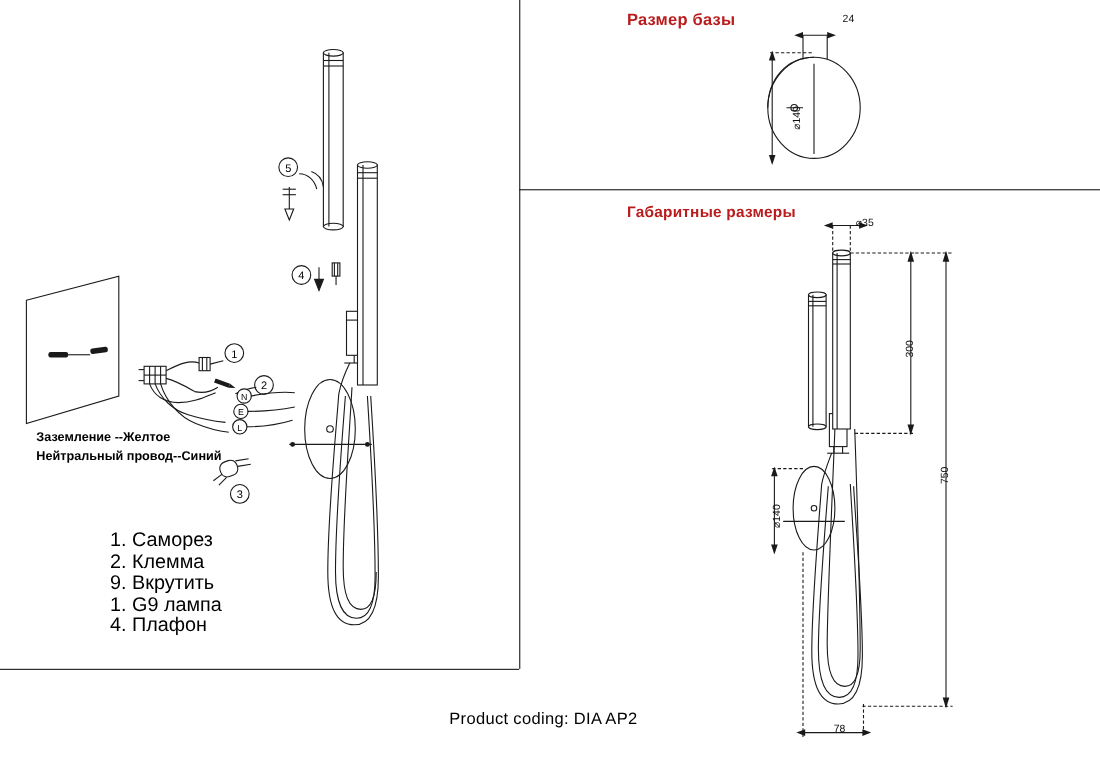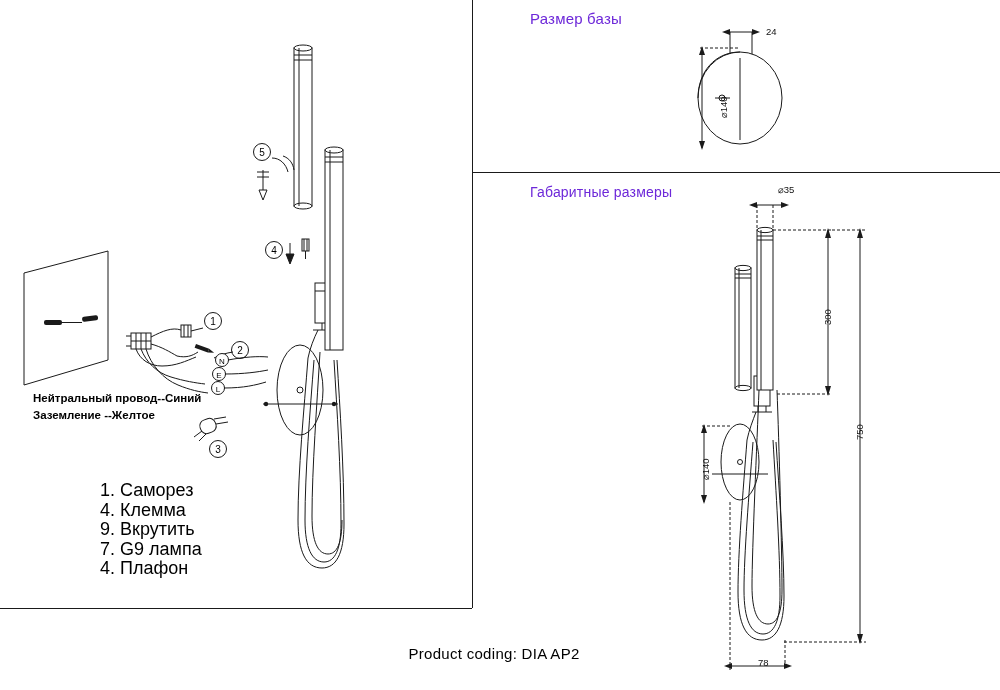--- a/index.html
+++ b/index.html
@@ -42,24 +42,25 @@
     top: 608px;
     width: 472px;
     height: 1px;
     background: #1a1a1a;
   }
 
   
   .section-title {
     position: absolute;
     font-size: 15px;
-    font-weight: normal;
+    font-weight: bold;
     letter-spacing: 0.2px;
-    color: #6d28d9;
+    color: #b91c1c;
     white-space: nowrap;
+    margin-left: 40px;
   }
   #title-base { left: 530px; top: 10px; }
   #title-overall { left: 530px; top: 184px; font-size: 14px; }
 
   
   #wiring-legend {
     position: absolute;
     left: 33px;
     top: 390px;
     font-size: 11.5px;
@@ -231,29 +232,29 @@
         <line x1="305.5" y1="251" x2="305.5" y2="259"></line>
       </g>
       <g stroke="#1a1a1a">
         <line x1="290" y1="243" x2="290" y2="256"></line>
         <polygon points="286,254 294,254 290,264" fill="#1a1a1a" stroke="#1a1a1a"></polygon>
       </g>
     </g>
   </svg>
 
   <div id="wiring-legend">
+    <div>Заземление --Желтое</div>
     <div>Нейтральный провод--Синий</div>
-    <div>Заземление --Желтое</div>
   </div>
 
   <div id="parts-list">
     <div>1. Саморез</div>
-    <div>4. Клемма</div>
+    <div>2. Клемма</div>
     <div>9. Вкрутить</div>
-    <div>7. G9 лампа</div>
+    <div>1. G9 лампа</div>
     <div>4. Плафон</div>
   </div>
 
   <div id="title-base" class="section-title">Размер базы</div>
 
   <svg id="draw-base" style="left:472px; top:0px;" width="528" height="172" viewBox="0 0 528 172">
     <g fill="none" stroke="#1a1a1a" stroke-width="1">
 
       <ellipse cx="268" cy="98" rx="42" ry="46" fill="#ffffff" stroke="#1a1a1a"></ellipse>
       <path d="M226,98 C226,72 243,52 268,52" stroke="#1a1a1a"></path>
@@ -268,21 +269,21 @@
 
       <line x1="256" y1="32" x2="282" y2="32" stroke="#1a1a1a"></line>
       <polygon points="258,29 258,35 250,32" fill="#1a1a1a" stroke="none"></polygon>
       <polygon points="280,29 280,35 288,32" fill="#1a1a1a" stroke="none"></polygon>
       <line x1="258" y1="32" x2="258" y2="54" stroke="#1a1a1a"></line>
       <line x1="280" y1="32" x2="280" y2="54" stroke="#1a1a1a"></line>
     </g>
   </svg>
 
   <div class="dim rot" style="left:718px; top:118px;">⌀140</div>
-  <div class="dim" style="left:766px; top:26px;">24</div>
+  <div class="dim" style="left:766px; top:12px;">24</div>
 
   <div id="title-overall" class="section-title">Габаритные размеры</div>
 
   <svg id="draw-overall" style="left:472px; top:172px;" width="528" height="518" viewBox="0 0 528 518">
     <g fill="none" stroke="#1a1a1a" stroke-width="1">
 
       <ellipse cx="268" cy="290" rx="19" ry="38" fill="#ffffff" stroke="#1a1a1a"></ellipse>
       <ellipse cx="268" cy="290" rx="2.5" ry="2.5" fill="none" stroke="#1a1a1a"></ellipse>
       <line x1="240" y1="302" x2="296" y2="302" stroke="#1a1a1a"></line>
 
@@ -332,21 +333,21 @@
       <line x1="230" y1="254" x2="258" y2="254" stroke="#1a1a1a" stroke-dasharray="3,2"></line>
 
       <line x1="258" y1="494" x2="314" y2="494" stroke="#1a1a1a"></line>
       <polygon points="260,491 260,497 252,494" fill="#1a1a1a" stroke="none"></polygon>
       <polygon points="312,491 312,497 320,494" fill="#1a1a1a" stroke="none"></polygon>
       <line x1="258" y1="330" x2="258" y2="498" stroke="#1a1a1a" stroke-dasharray="3,2"></line>
       <line x1="313" y1="468" x2="313" y2="498" stroke="#1a1a1a" stroke-dasharray="3,2"></line>
     </g>
   </svg>
 
-  <div class="dim" style="left:778px; top:184px;">⌀35</div>
+  <div class="dim" style="left:778px; top:196px;">⌀35</div>
   <div class="dim rot" style="left:822px; top:325px;">300</div>
   <div class="dim rot" style="left:854px; top:440px;">750</div>
   <div class="dim rot" style="left:700px; top:480px;">⌀140</div>
   <div class="dim" style="left:758px; top:657px;">78</div>
 
   <div id="product-coding">Product coding: DIA AP2</div>
 
 </div>
 
 </body></html>

